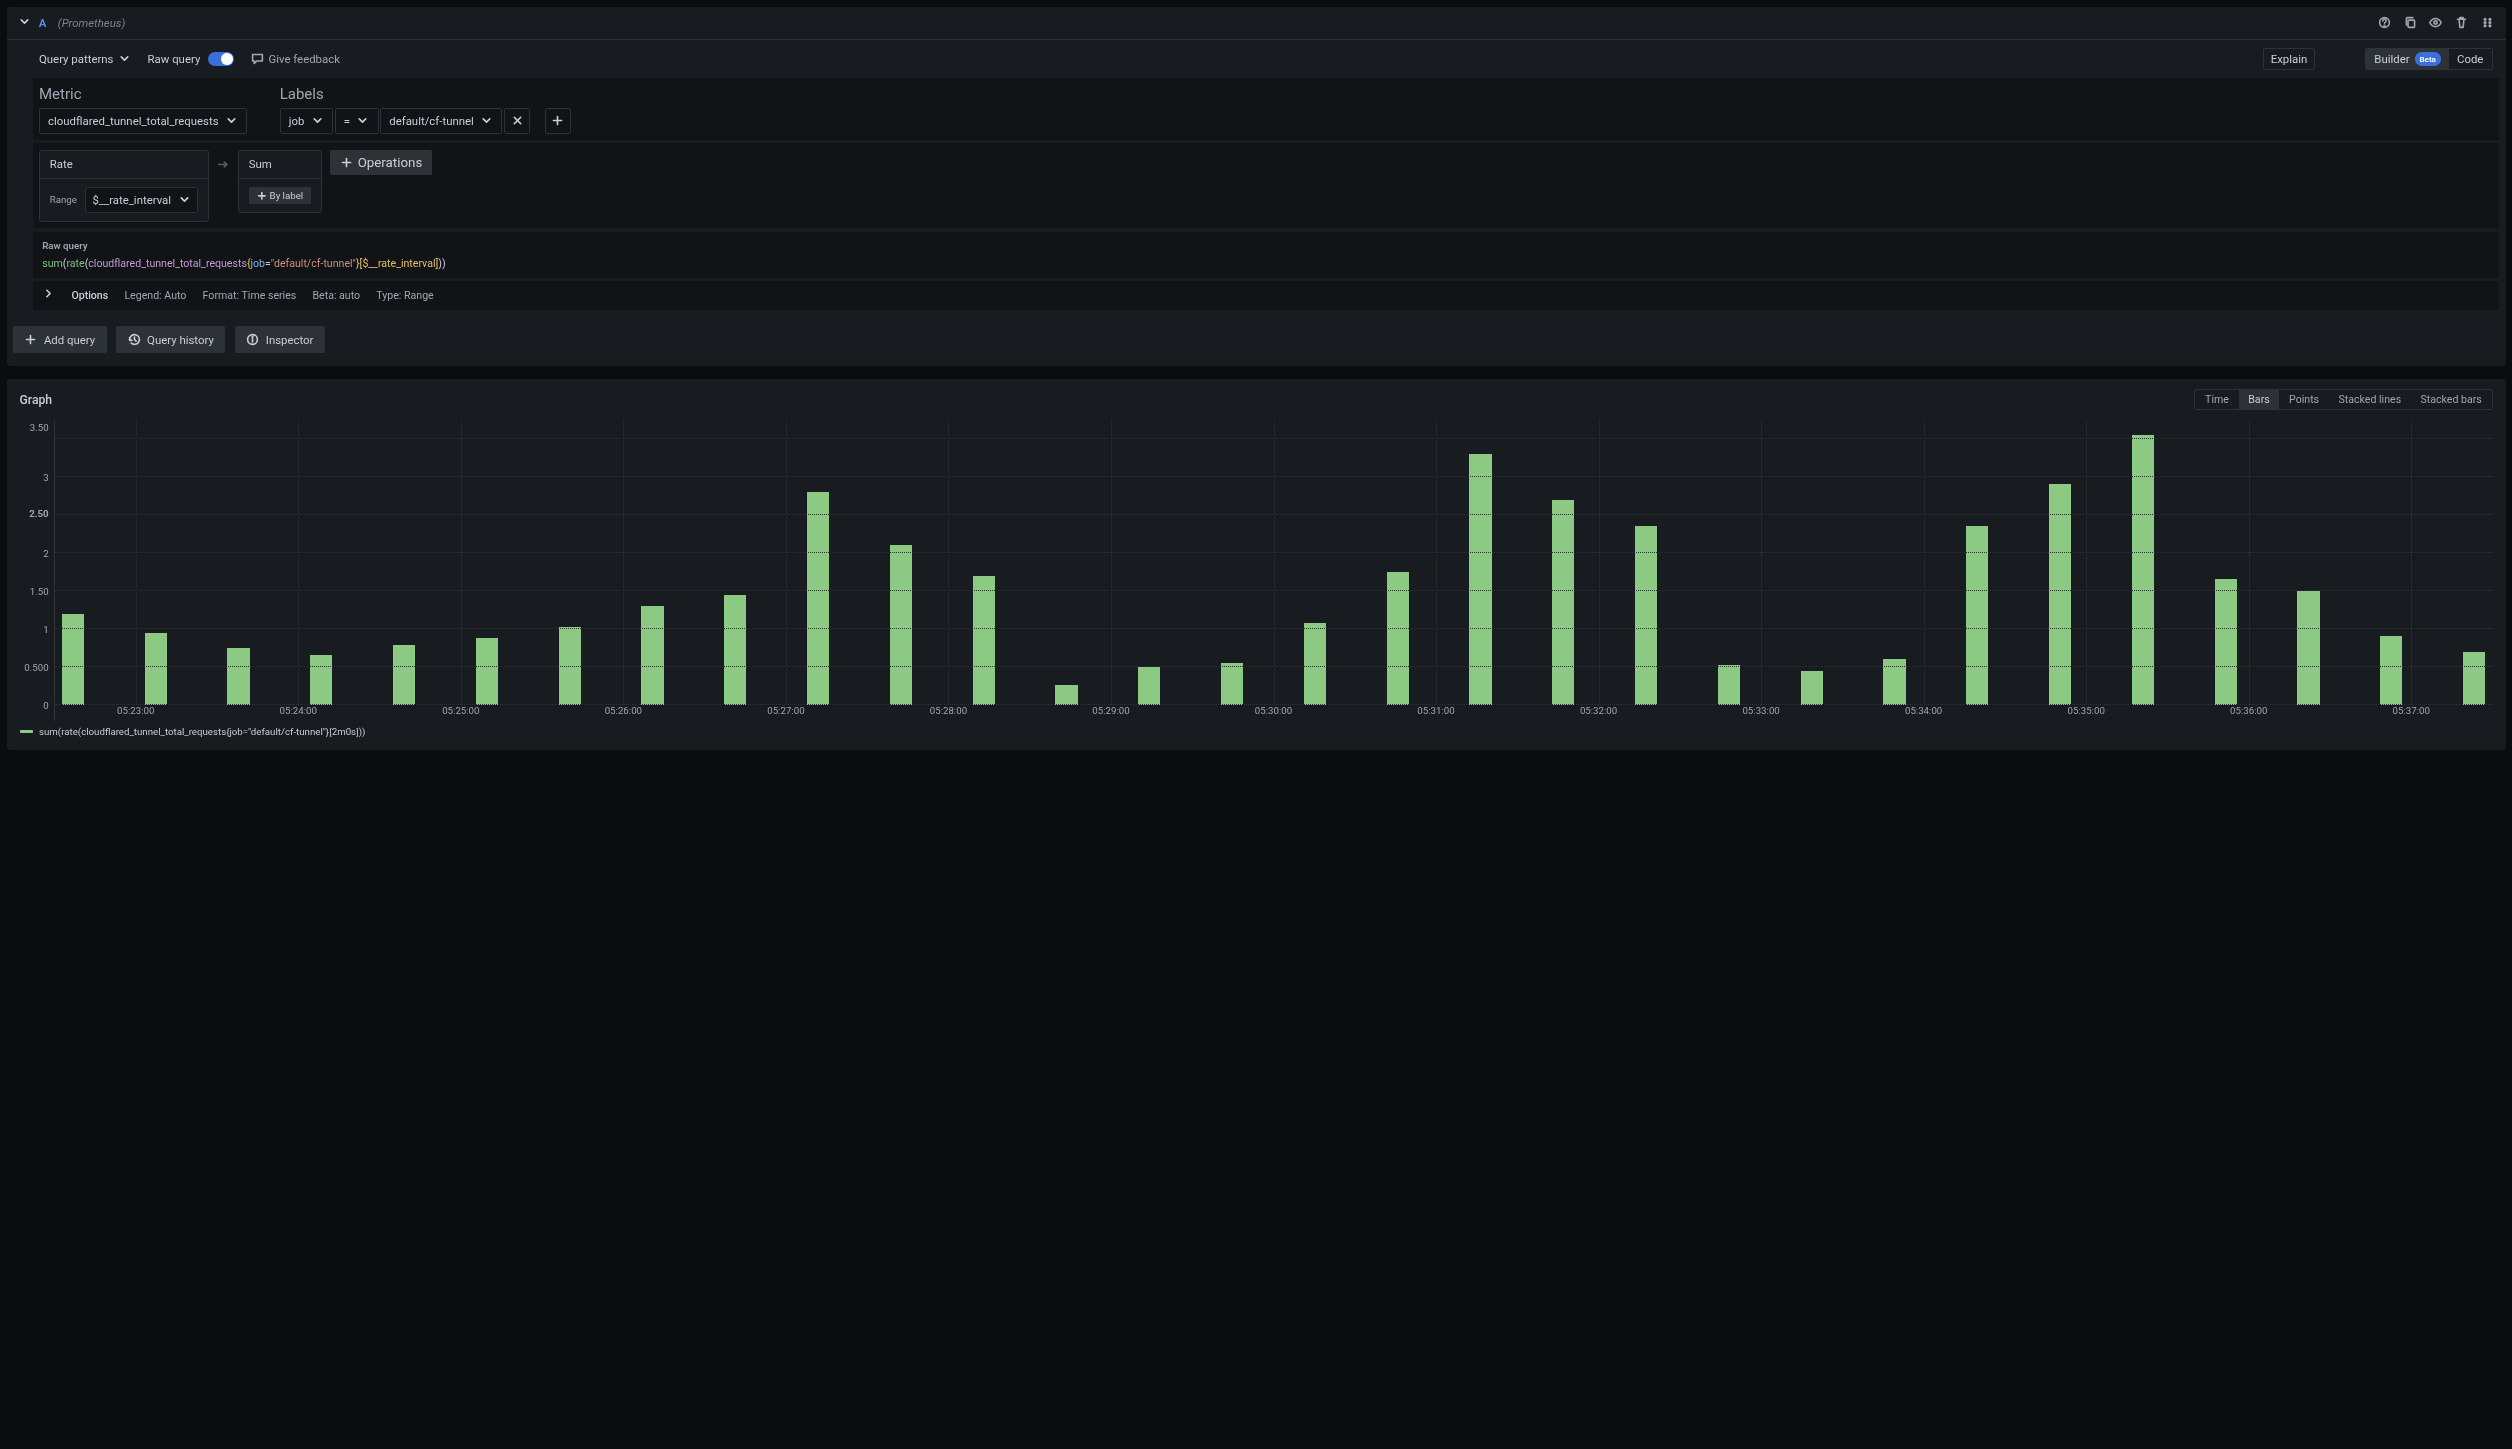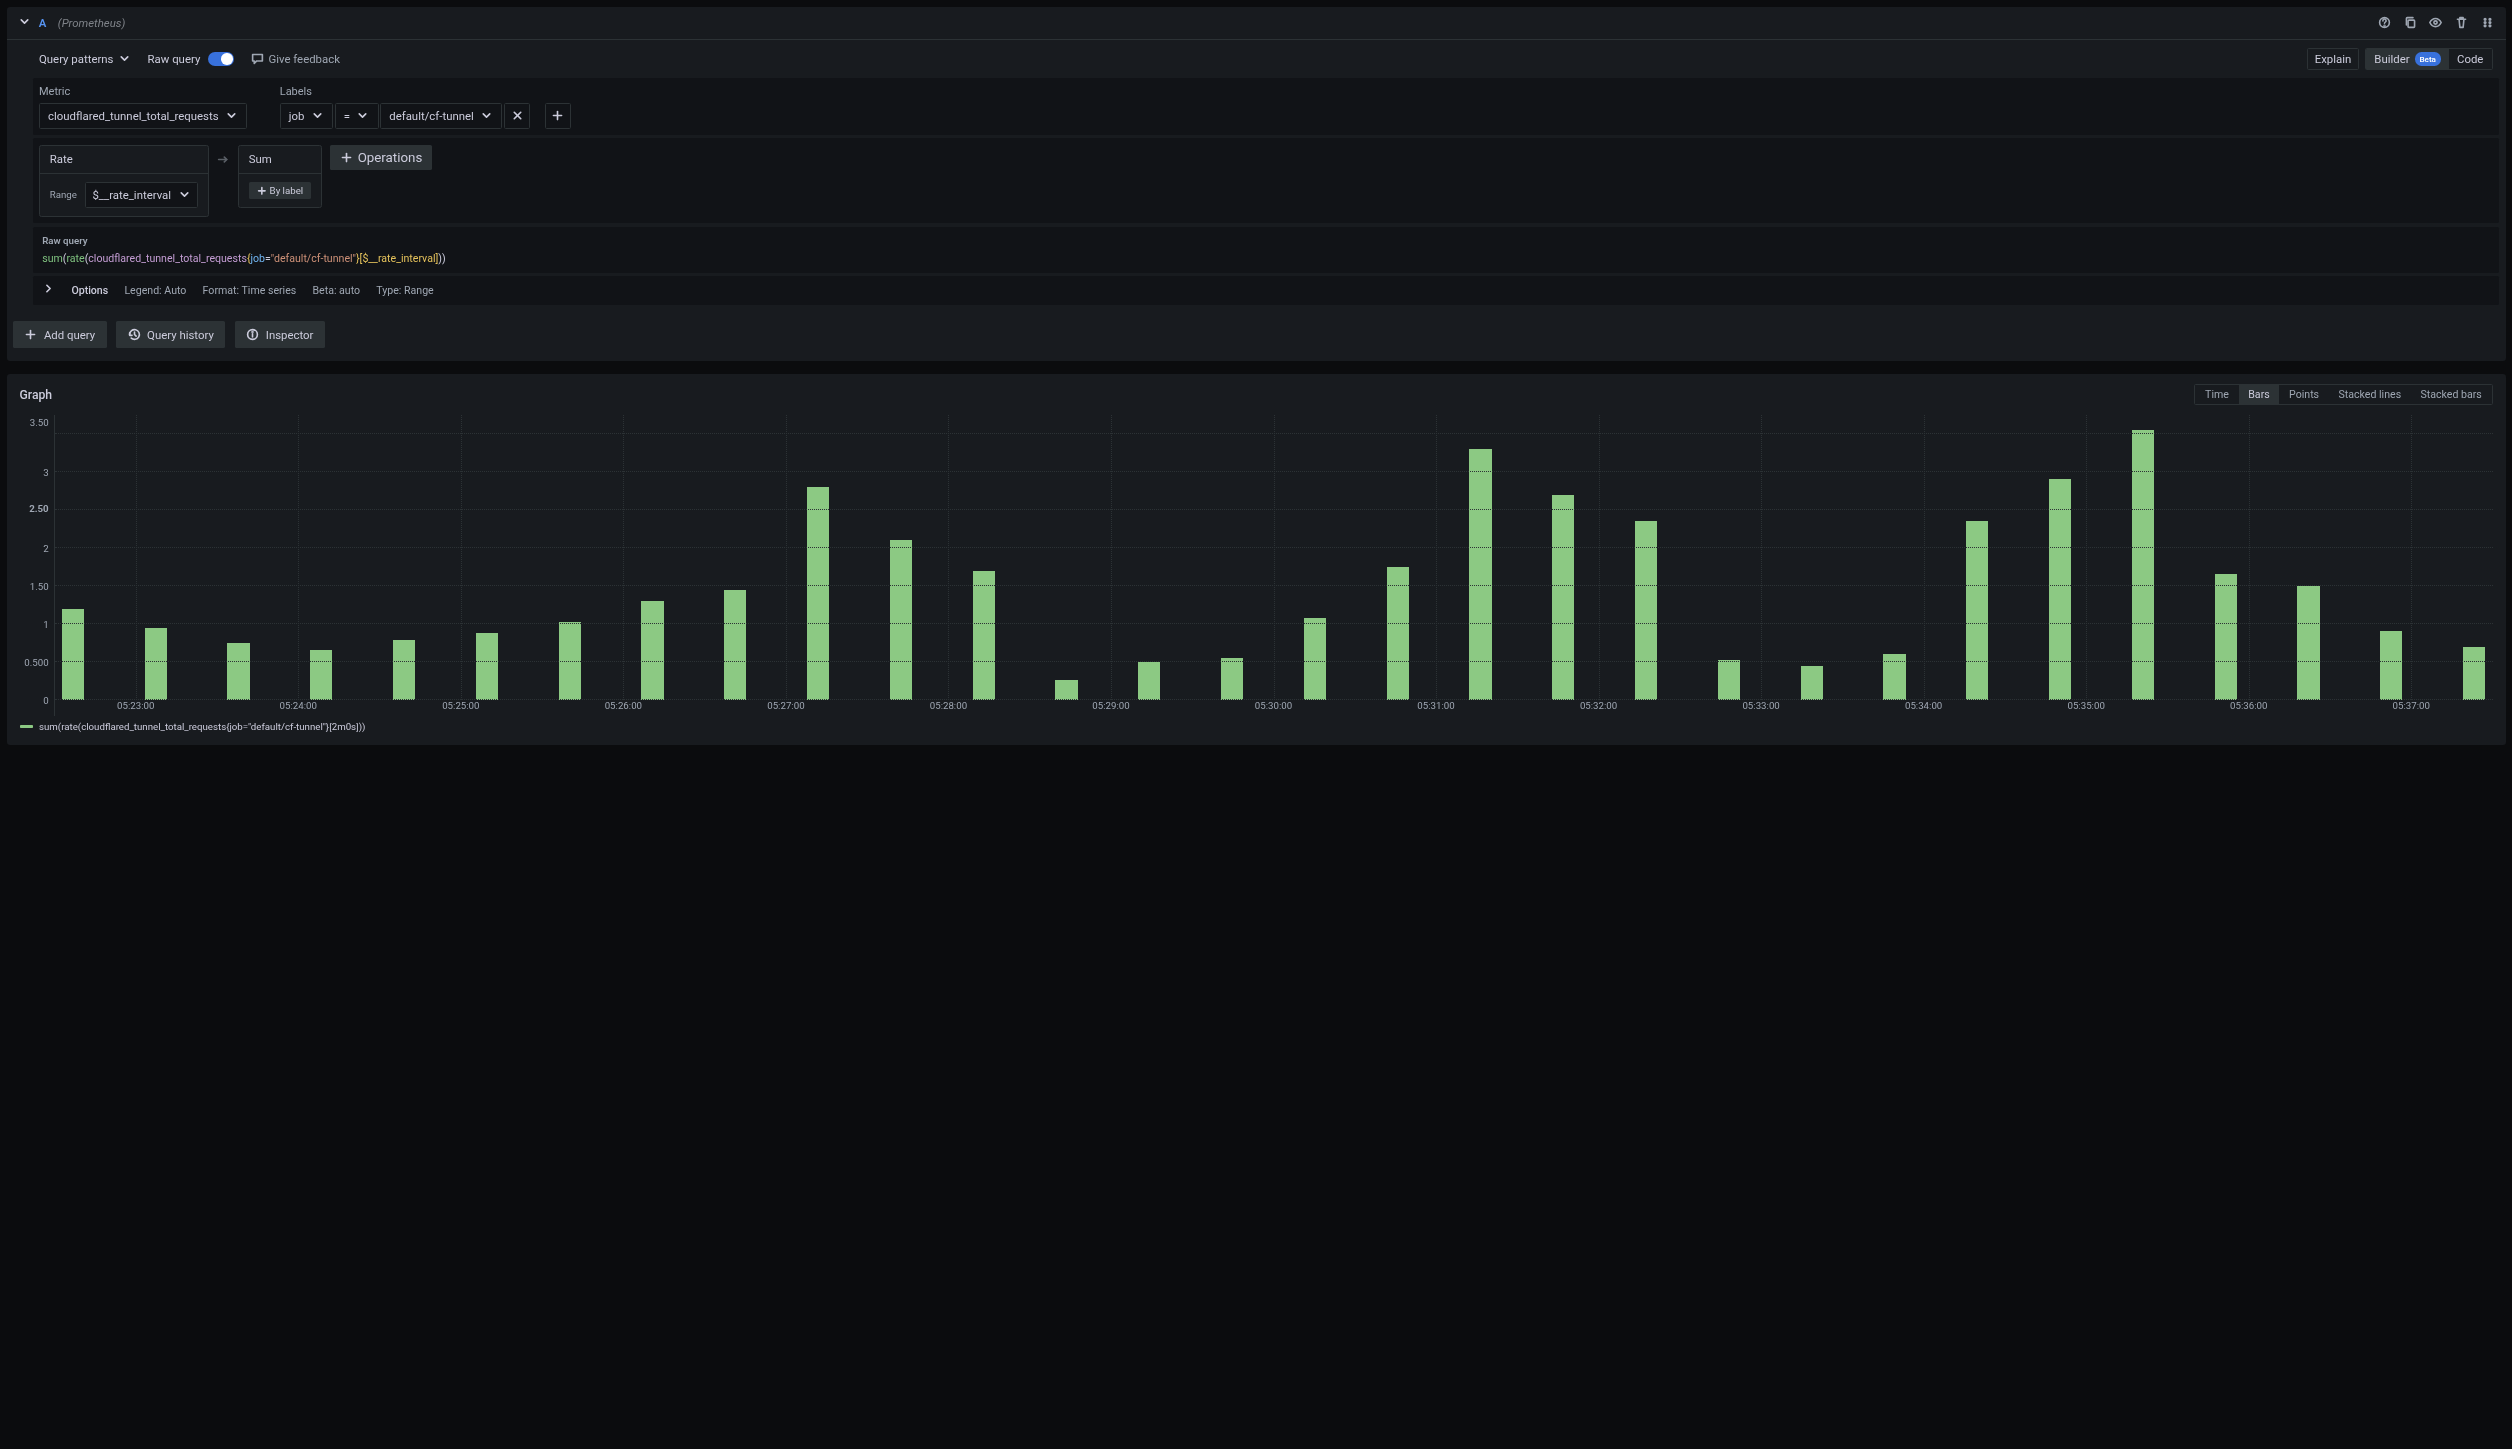--- a/index.html
+++ b/index.html
@@ -12,28 +12,28 @@
 .header-icons { margin-left: auto; display: flex; gap: 6.5px; }
 .icon-btn { background: none; border: none; color: #9fa7b3; cursor: pointer; padding: 3.2px; display: inline-flex; }
 .toolbar-row { display: flex; align-items: center; padding: 8.1px 13px 8.1px 32.5px; gap: 16.2px; }
 .query-patterns-btn { background: none; border: none; color: #ccccdc; cursor: pointer; display: flex; align-items: center; gap: 4.9px; font-size: 11.4px; }
 .raw-query-toggle { display: flex; align-items: center; gap: 8.1px; color: #ccccdc; }
 .toggle-switch { width: 26px; height: 14.6px; background: #3871dc; border-radius: 8.1px; position: relative; cursor: pointer; }
 .toggle-knob { width: 11.4px; height: 11.4px; background: #fff; border-radius: 50%; position: absolute; top: 1.6px; right: 1.6px; }
 .feedback-btn { background: none; border: none; color: #9fa7b3; cursor: pointer; display: flex; align-items: center; gap: 4.9px; font-size: 11.4px; }
 .toolbar-right { margin-left: auto; display: flex; align-items: center; gap: 6.5px; }
 .explain-link { color: #ccccdc; text-decoration: none; padding: 3.2px 6.5px; border: 0.8px solid #2c3235; border-radius: 1.6px; text-align: center; }
-.mode-tabs { display: flex; border: 0.8px solid #2c3235; border-radius: 1.6px; overflow: hidden; }
+.mode-tabs { display: flex; border: 0.8px solid #2c3235; border-radius: 1.6px; overflow: hidden; margin-left: 44px; }
 .mode-tab { padding: 3.2px 8.1px; color: #ccccdc; cursor: pointer; display: flex; align-items: center; gap: 4.9px; }
 .mode-tab.active { background: #2c3235; }
 .beta-badge { background: #3871dc; color: #fff; font-size: 8.1px; padding: 1.6px 4.9px; border-radius: 6.5px; font-weight: 600; }
 .builder-section { padding: 0 6.5px 6.5px 26px; }
 .builder-row { display: flex; gap: 32.5px; padding: 6.5px; background: #111317; border-radius: 1.6px; margin-bottom: 3.2px; }
 .metric-group, .labels-group { display: flex; flex-direction: column; gap: 4.9px; }
-.field-label { font-size: 11px; color: #9fa7b3; }
+.field-label { font-size: 15px; color: #9fa7b3; }
 .select-box { background: #111317; border: 0.8px solid #2c3235; border-radius: 1.6px; padding: 4.9px 8.1px; color: #ccccdc; display: flex; align-items: center; gap: 6.5px; cursor: pointer; min-height: 26px; }
 .labels-row { display: flex; gap: 3.2px; align-items: center; }
 .label-filter { display: flex; gap: 1.6px; align-items: center; }
 .square-btn { width: 26px; height: 26px; background: #111317; border: 0.8px solid #2c3235; border-radius: 1.6px; color: #ccccdc; display: flex; align-items: center; justify-content: center; cursor: pointer; }
 .ops-row { display: flex; gap: 8.1px; padding: 6.5px; background: #111317; border-radius: 1.6px; margin-bottom: 3.2px; align-items: flex-start; }
 .op-card { background: #181b1f; border: 0.8px solid #2c3235; border-radius: 2.4px; padding: 0; min-width: 146px; }
 .op-card-header { padding: 6.5px 9.7px; border-bottom: 0.8px solid #2c3235; font-size: 11.4px; color: #ccccdc; }
 .op-card-body { padding: 8.1px 9.7px; display: flex; align-items: center; gap: 8.1px; }
 .range-label { font-size: 9.7px; color: #9fa7b3; }
 .ops-btn { background: #2c3235; border: none; border-radius: 1.6px; padding: 4.9px 9.7px; color: #ccccdc; display: flex; align-items: center; gap: 4.9px; cursor: pointer; }

